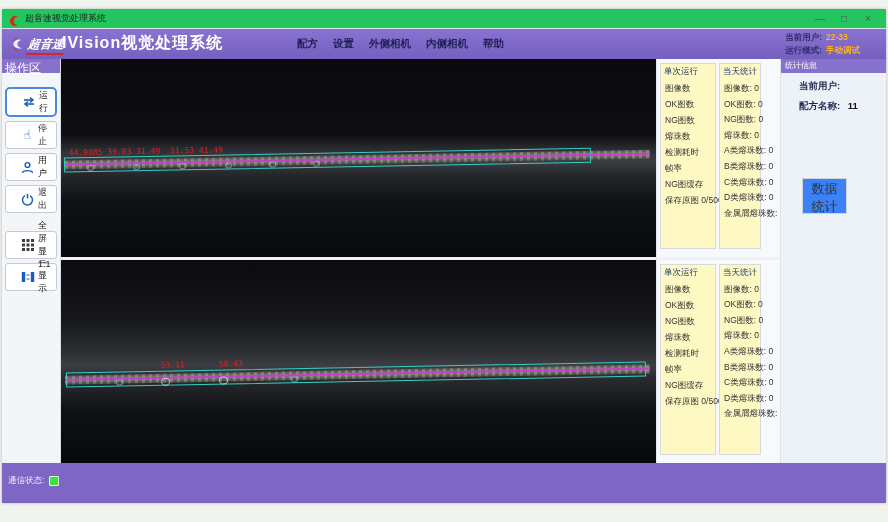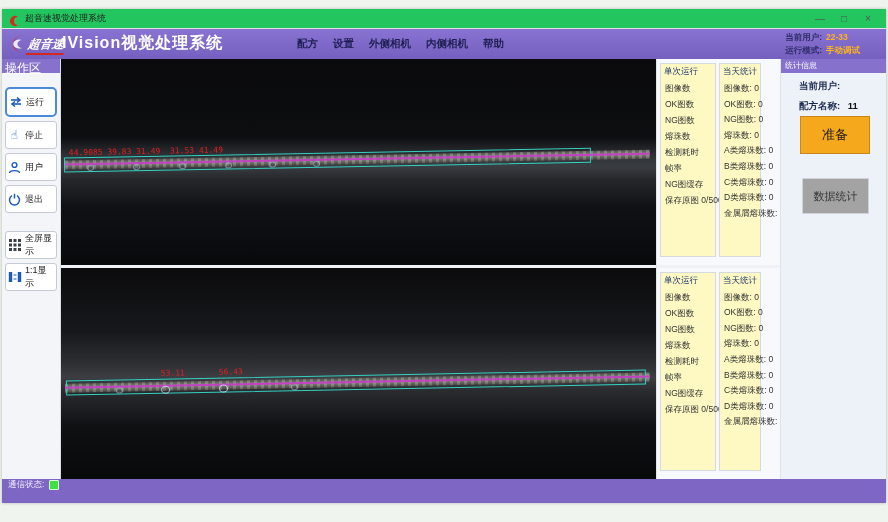--- a/index.html
+++ b/index.html
@@ -24,21 +24,21 @@
   .menu-item{font-size:10.5px;font-weight:bold;color:#1e1e52;cursor:pointer;}
   .hdr-info{position:absolute;right:14px;top:2px;font-size:8.5px;line-height:13px;text-align:right;}
   .hdr-info .lbl{color:#322d6b;font-weight:bold;}
   .hdr-info .val{color:#ffb31a;font-weight:bold;display:inline-block;width:46px;text-align:left;margin-left:4px;}
   
   .content{flex:1;display:flex;background:#fff;min-height:0;}
   
   .sidebar{width:58px;background:#f3f5f9;border-right:1px solid #d9dde4;display:flex;flex-direction:column;flex:0 0 auto;}
   .sb-header{height:12px;background:#8671cc;color:#fff;font-size:12px;padding:1px 3px;text-decoration:underline;}
   .sb-buttons{padding:14px 3px 0;display:flex;flex-direction:column;gap:4px;}
-  .sb-btn{height:26px;background:#fff;border:1px solid #c4cad4;border-radius:3px;display:flex;align-items:center;gap:3px;padding:0 1px;font-size:9px;color:#222;cursor:pointer;}
+  .sb-btn{height:26px;background:#fff;border:1px solid #c4cad4;border-radius:3px;display:flex;align-items:center;gap:3px;padding:0 14px;font-size:9px;color:#222;cursor:pointer;}
   .sb-btn.active{border:2px solid #4a8ad8;border-radius:5px;}
   .sb-btn .ic{width:15px;height:15px;flex:0 0 auto;display:flex;align-items:center;justify-content:center;}
   .sb-btn.gap-top{margin-top:14px;}
   .hand-glyph{color:#1d5bbf;font-size:12px;line-height:12px;}
   
   .cameras{width:595px;display:flex;flex-direction:column;flex:0 0 auto;background:#eef2f7;}
   .cam-panel{position:relative;overflow:hidden;cursor:crosshair;}
   .cam1{height:210px;background:linear-gradient(180deg,#0a0a0c 0%,#0d0e10 38%,#2f3237 47%,#3a3d42 52%,#26282c 58%,#101114 72%,#08090b 100%);}
   .camgap{height:3px;background:#eef2f7;}
   .cam2{height:216px;background:linear-gradient(180deg,#0b0b0d 0%,#17181b 30%,#2c2e32 45%,#3c3e43 52%,#2a2c30 58%,#0f1012 75%,#08090b 100%);}
@@ -66,23 +66,23 @@
   .gb-right{left:62px;width:42px;}
   .gb-title{font-size:8.5px;color:#1f3a6e;margin:0 0 5px -1px;}
   .gb-row{font-size:8.5px;color:#333;height:16px;white-space:nowrap;}
   .gb-right .gb-row{height:15.6px;}
   
   .rightpanel{flex:1;background:#edf1f8;border-left:1px solid #dfe3ea;position:relative;}
   .rp-header{height:12px;background:#8671cc;color:#fff;font-size:8px;padding:1px 4px;}
   .rp-row{font-size:9.5px;color:#1c2b50;font-weight:bold;margin:7px 0 0 18px;}
   .rp-row .rp-val{color:#111;margin-left:5px;}
   .prepare-btn{position:absolute;left:19px;top:57px;width:70px;height:38px;background:#f5a81c;border:1px solid #c8861d;font-size:13px;color:#222;cursor:pointer;font-family:inherit;}
-  .datastats-btn{position:absolute;left:21px;top:119px;width:67px;height:36px;background:#a3a3a3;border:1px solid #d0d4da;font-size:11px;color:#333;cursor:pointer;font-family:inherit;}
-  
-  .statusbar{height:24px;background:#7d66c4;display:flex;align-items:flex-start;padding:0 8px 0 6px;flex:0 0 auto;}
+  .datastats-btn{position:absolute;left:21px;top:119px;width:45px;height:36px;background:#3b82f6;border:1px solid #d0d4da;font-size:13px;color:#333;cursor:pointer;font-family:inherit;}
+  
+  .statusbar{height:24px;background:#7d66c4;display:flex;align-items:flex-end;padding:0 8px 16px 6px;flex:0 0 auto;}
   .sb-left{display:flex;align-items:center;font-size:8.5px;color:#efeaff;}
   .green-ind{width:8px;height:8px;background:#3fe03f;border:1px solid #d6ffd6;margin-left:5px;border-radius:1px;}
   .sb-right{margin-left:auto;display:flex;align-items:center;font-size:8.5px;color:#efeaff;gap:9px;}
 </style>
 </head>
 <body>
 
 <div class="window">
 
   <div class="titlebar">
@@ -279,21 +279,20 @@
     <div class="rightpanel">
       <div class="rp-header">统计信息</div>
       <div class="rp-row">
         <span>当前用户:</span>
         <span class="rp-val"></span>
       </div>
       <div class="rp-row">
         <span>配方名称:</span>
         <span class="rp-val">11</span>
       </div>
-      <button class="prepare-btn">准备</button>
       <button class="datastats-btn">数据统计</button>
     </div>
 
   </div>
 
   <div class="statusbar">
     <div class="sb-left">
       <span>通信状态:</span>
       <span class="green-ind"></span>
     </div>

